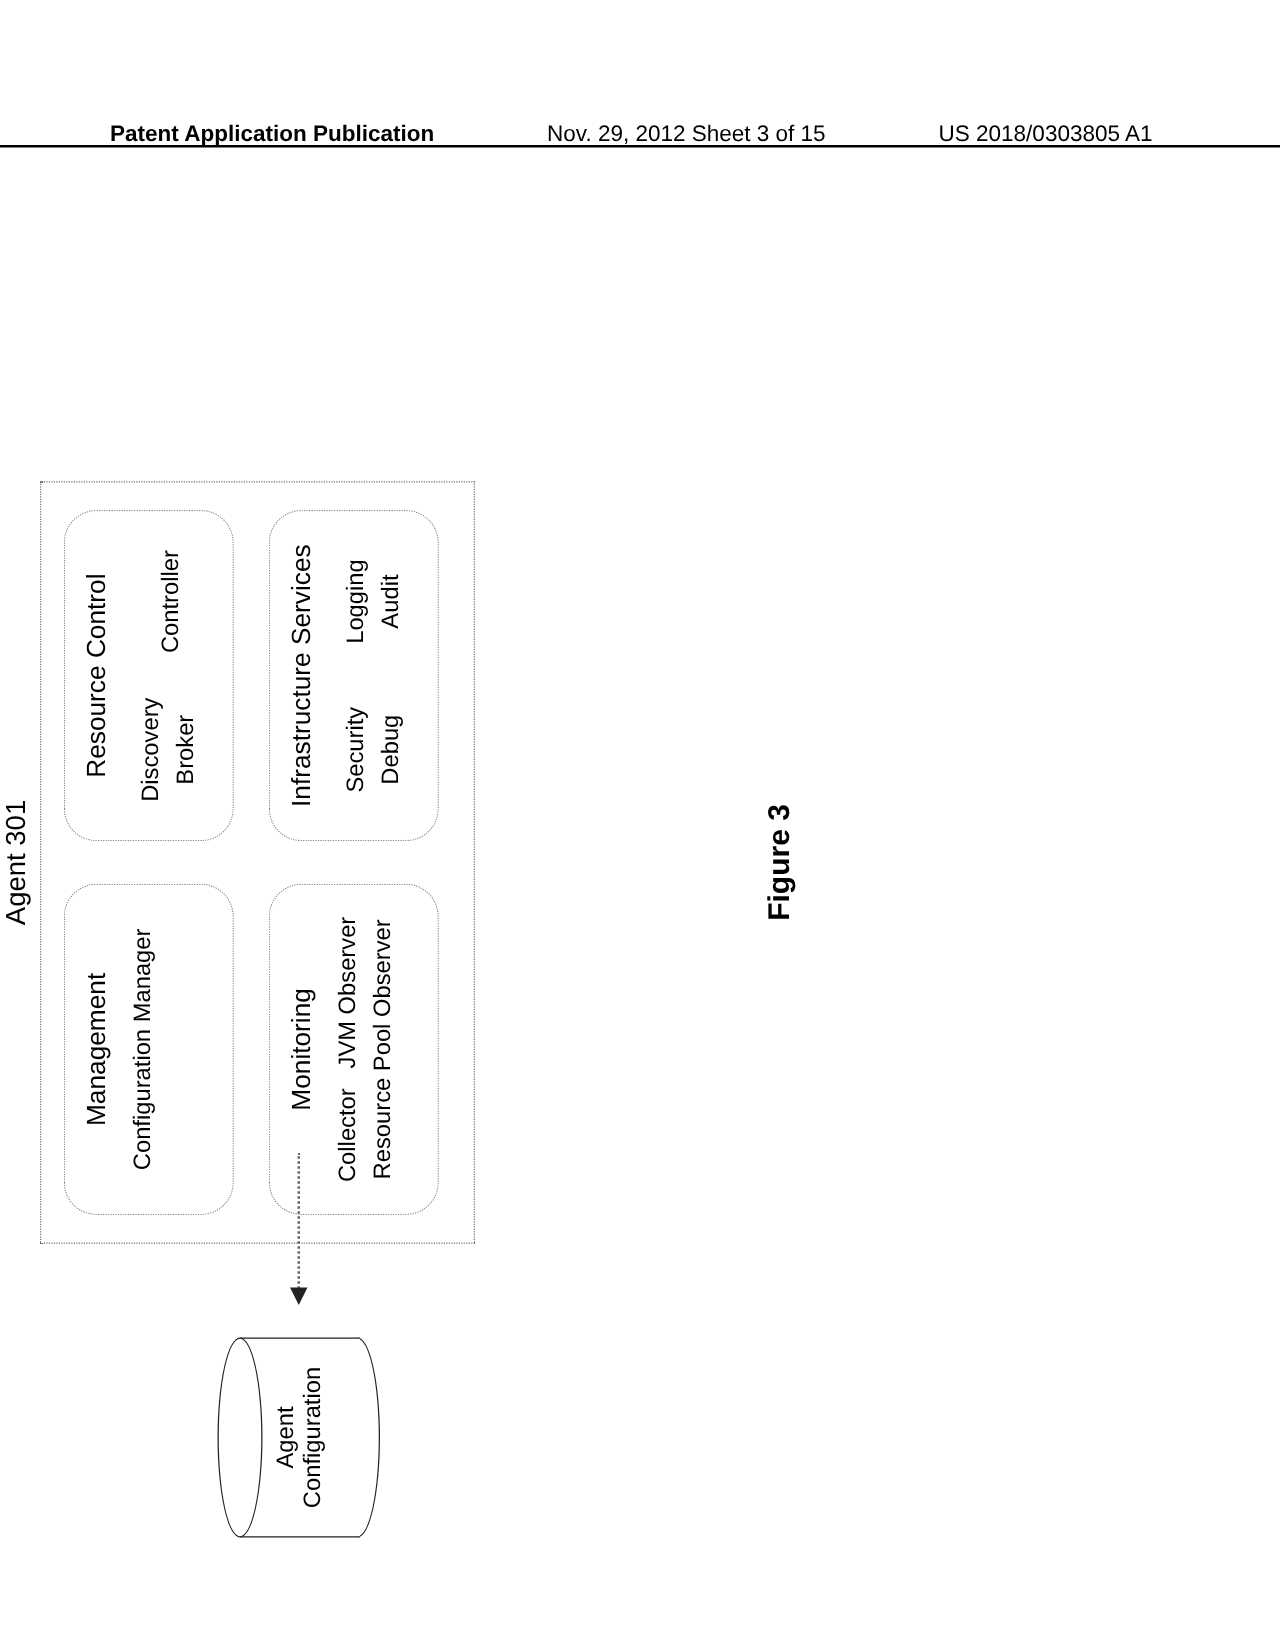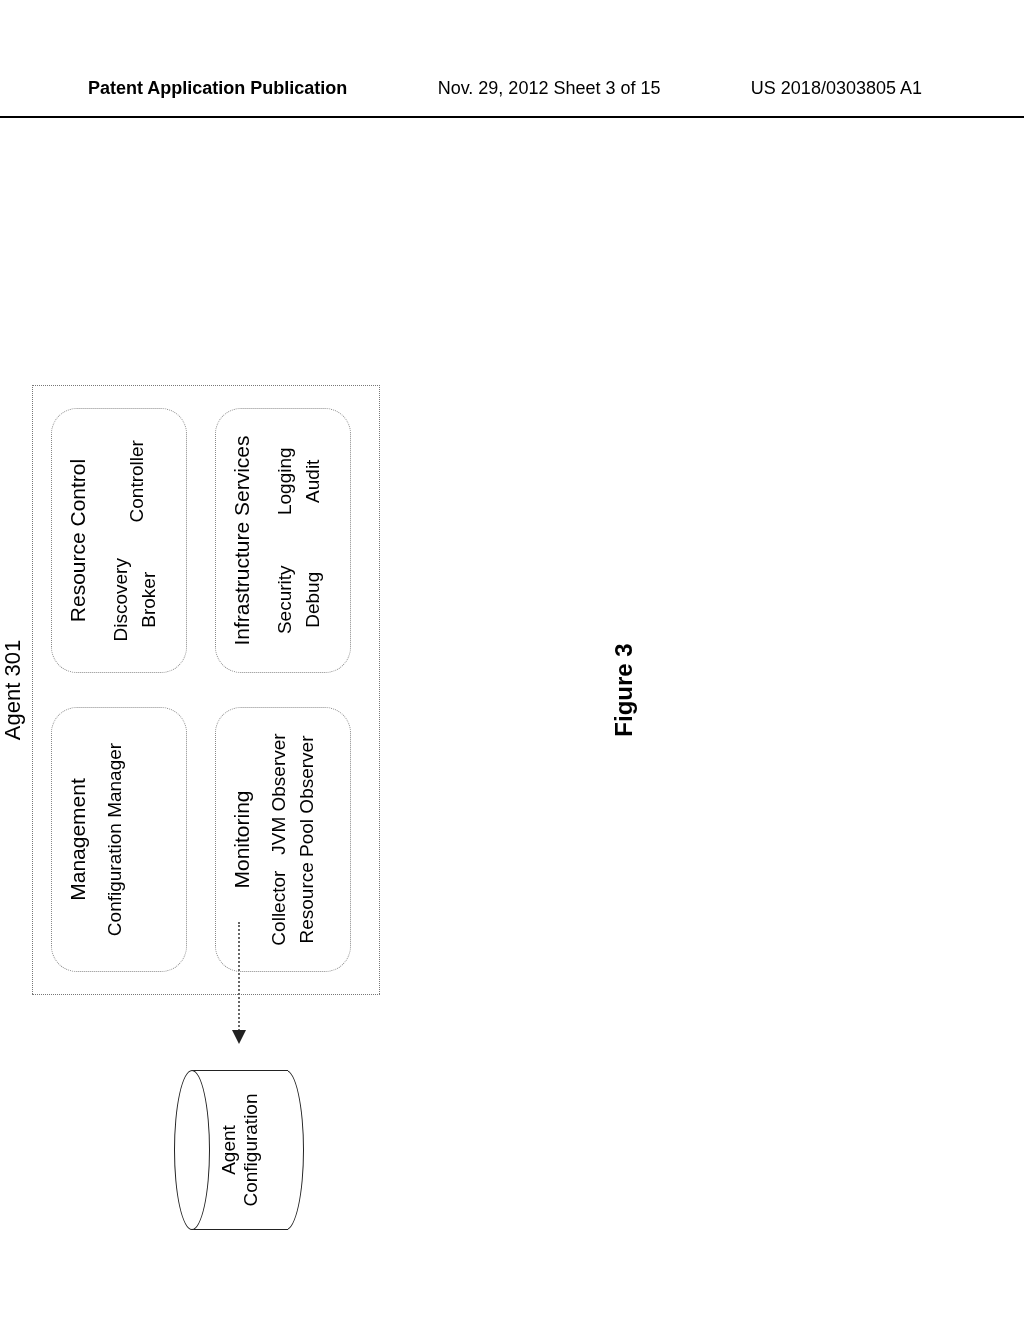--- a/index.html
+++ b/index.html
@@ -17,21 +17,21 @@
     left: 0;
     width: 100%;
     display: flex;
     align-items: baseline;
     padding: 0 102px 0 88px;
     border-bottom: 2px solid #000;
     height: 40px;
     gap: 16px;
   }
   .header-left { font-weight: bold; font-size: 18px; }
-  .header-mid { flex: 1; text-align: center; font-size: 18px; }
+  .header-mid { flex: 1; text-align: center; font-size: 18px; margin-top: 19px; }
   .header-right { font-size: 18px; }
 
   .diagram-area {
     position: absolute;
     top: 170px;
     left: 60px;
     width: 900px;
     height: 820px;
   }
 

